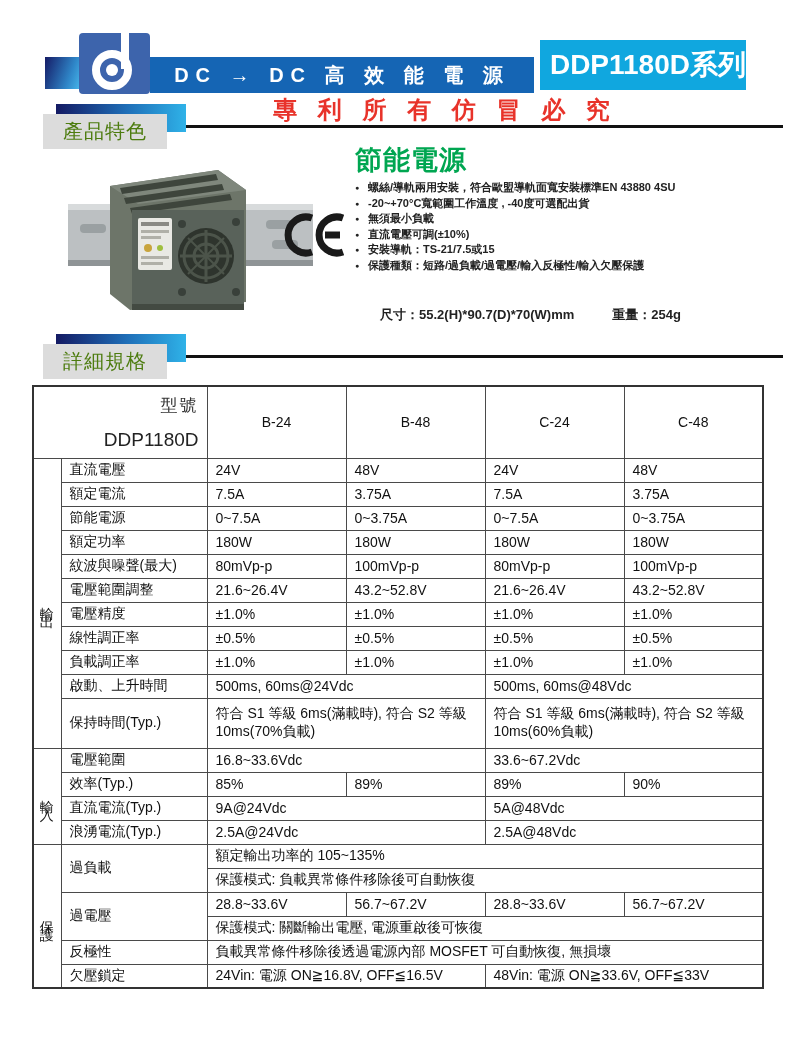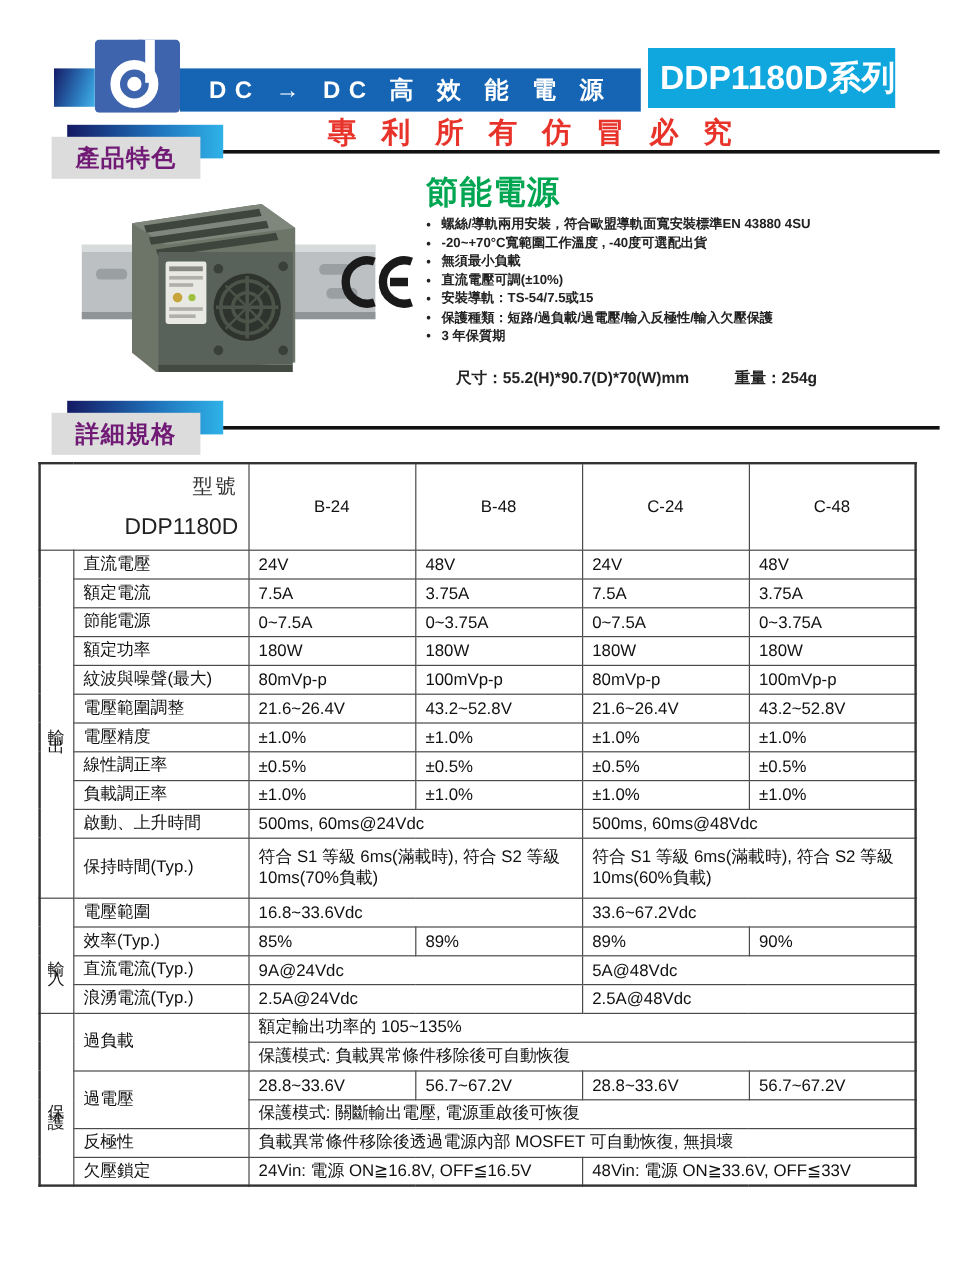--- a/index.html
+++ b/index.html
@@ -19,21 +19,21 @@
     background:#10a7df;display:flex;align-items:center;justify-content:flex-end;}
   .badge span{color:#fff;font-weight:bold;font-size:28px;letter-spacing:0px;white-space:nowrap;}
   .slogan{position:absolute;left:255px;top:94px;width:380px;text-align:center;
     color:#e8332a;font-weight:bold;font-size:24px;letter-spacing:7px;white-space:nowrap;}
   
   .section{position:absolute;left:43px;width:740px;height:46px;}
   .section .bar{position:absolute;left:13px;top:0;width:130px;height:28px;
     background:linear-gradient(90deg,#141a63 0%,#1f6fb8 55%,#2fb2e8 100%);}
   .section .box{position:absolute;left:0;top:10px;width:124px;height:35px;
     background:#dcdcdc;display:flex;align-items:center;justify-content:center;}
-  .section .box span{font-weight:bold;font-size:20px;color:#701a75;letter-spacing:1px;}
+  .section .box span{font-weight:normal;font-size:20px;color:#4d7c0f;letter-spacing:1px;}
   .section .rule{position:absolute;left:143px;top:21px;width:597px;height:3px;background:#111;}
   .sec1{top:104px;}
   .sec2{top:334px;}
   
   .product-art{position:absolute;left:68px;top:152px;width:245px;height:170px;}
   .ce-art{position:absolute;left:284px;top:212px;width:62px;height:46px;}
   .feat-title{position:absolute;left:355px;top:142px;color:#00a651;font-weight:bold;
     font-size:27px;letter-spacing:1px;}
   .feat-list{position:absolute;left:355px;top:180px;width:420px;margin:0;padding:0;list-style:none;}
   .feat-list li{font-size:11px;font-weight:bold;color:#222;line-height:15.5px;
@@ -139,23 +139,22 @@
     <line x1="41" y1="23" x2="56" y2="23" stroke="#1a1a1a" stroke-width="7"></line>
   </svg>
 </div>
 
 <div class="feat-title">節能電源</div>
 <ul class="feat-list">
   <li>螺絲/導軌兩用安裝，符合歐盟導軌面寬安裝標準EN 43880 4SU</li>
   <li>-20~+70°C寬範圍工作溫度 , -40度可選配出貨</li>
   <li>無須最小負載</li>
   <li>直流電壓可調(±10%)</li>
-  <li>安裝導軌：TS-54/7.5或15</li>
+  <li>安裝導軌：TS-21/7.5或15</li>
   <li>保護種類：短路/過負載/過電壓/輸入反極性/輸入欠壓保護</li>
-  <li>3 年保質期</li>
 </ul>
 <div class="dims">
   <span>尺寸：55.2(H)*90.7(D)*70(W)mm</span><span class="gap"></span><span>重量：254g</span>
 </div>
 
 <div class="section sec2">
   <div class="bar"></div>
   <div class="box">
     <span>詳細規格</span>
   </div>

